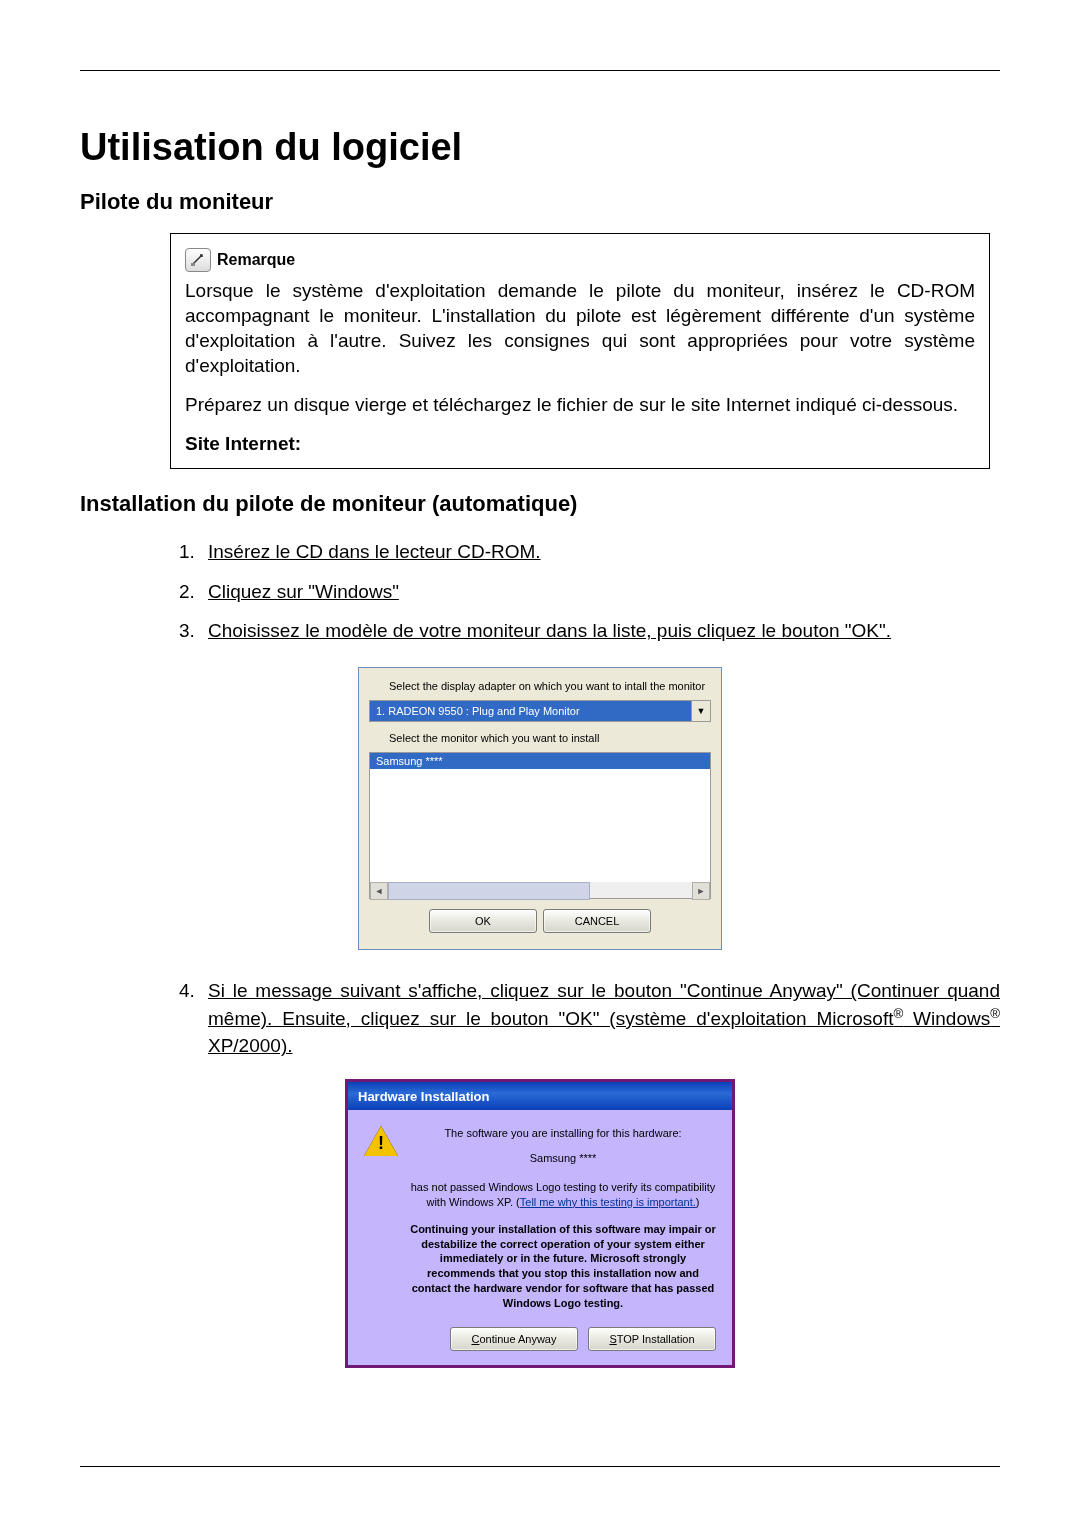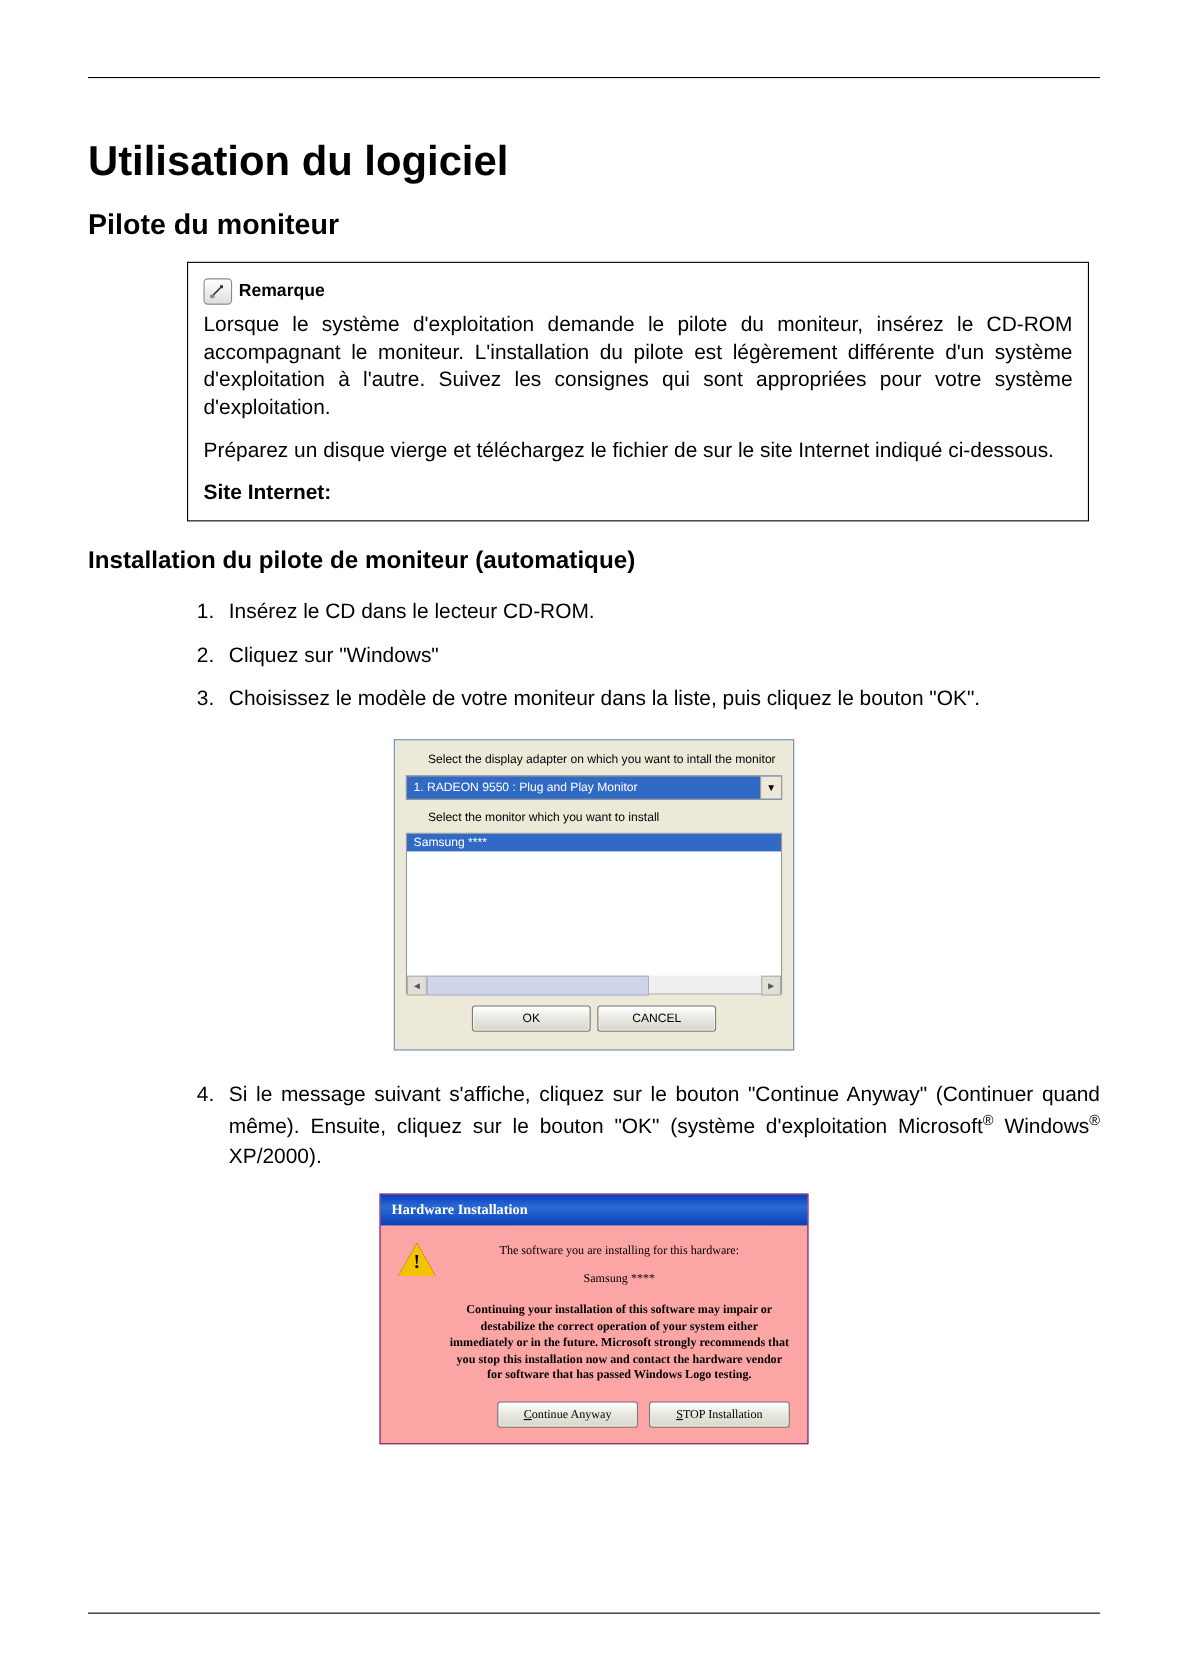--- a/index.html
+++ b/index.html
@@ -21,21 +21,21 @@
     border: none;
     border-top: 1px solid #000;
     margin: 0;
   }
   .h1 {
     font-size: 38px;
     font-weight: bold;
     margin: 55px 0 20px 0;
   }
   .h2 {
-    font-size: 26px;
+    font-size: 22px;
     font-weight: bold;
     margin: 10px 0 18px 0;
   }
   .h3 {
     font-size: 22px;
     font-weight: bold;
     margin: 22px 0 18px 0;
   }
   .note-box {
     border: 1px solid #000;
@@ -80,20 +80,21 @@
     list-style: decimal;
     margin: 0 0 0 120px;
     padding: 0;
     font-size: 19px;
     line-height: 1.75;
   }
   .ol > li {
     padding-left: 8px;
     margin-bottom: 6px;
     text-align: justify;
+    text-decoration: underline;
   }
   .ol > li.tight {
     line-height: 1.4;
     margin-bottom: 16px;
   }
   sup {
     font-size: 0.7em;
   }
   
   .dlg-wrap {
@@ -230,23 +231,22 @@
     padding: 0 10px;
   }
   
   .dlg2-wrap {
     width: 390px;
     margin: 20px auto 0 auto;
     font-family: Tahoma, Arial, sans-serif;
     font-size: 11px;
   }
   .dlg2 {
-    background: #fca5a5;
-    border: 1px solid #701a75;
-    font-family: Liberation Serif, serif;
+    background: #c4b5fd;
+    border: 3px solid #701a75;
   }
   .titlebar2 {
     height: 28px;
     background: linear-gradient(#0a3fb8,#2a6ad6 40%,#0a3fb8);
     color: #fff;
     font-weight: bold;
     display: flex;
     align-items: center;
     padding-left: 10px;
     font-size: 13px;
@@ -388,20 +388,23 @@
         <span>Hardware Installation</span>
       </div>
       <div class="dlg2-body">
         <div class="warn-icon">
           <div class="warn-triangle"></div>
           <div class="warn-bang">!</div>
         </div>
         <div class="dlg2-text">
           <p class="hw-line">The software you are installing for this hardware:</p>
           <p class="hw-name">Samsung ****</p>
+          <p class="hw-logo-p">
+            <span>has not passed Windows Logo testing to verify its compatibility with Windows XP. (</span><span class="lnk">Tell me why this testing is important.</span><span>)</span>
+          </p>
           <p class="hw-warn">Continuing your installation of this software may impair or destabilize the correct operation of your system either immediately or in the future. Microsoft strongly recommends that you stop this installation now and contact the hardware vendor for software that has passed Windows Logo testing.</p>
         </div>
       </div>
       <div class="btnrow2">
         <span class="winbtn2">
             <span class="ul-acc">C</span>
             <span>ontinue Anyway</span>
           </span>
         <span class="winbtn2">
             <span class="ul-acc">S</span>

